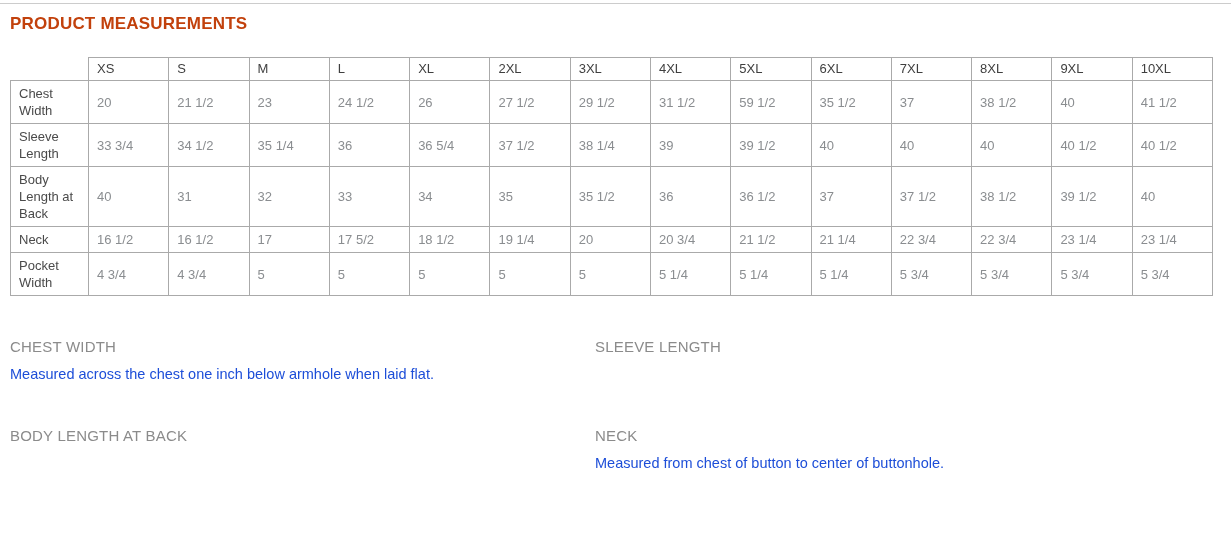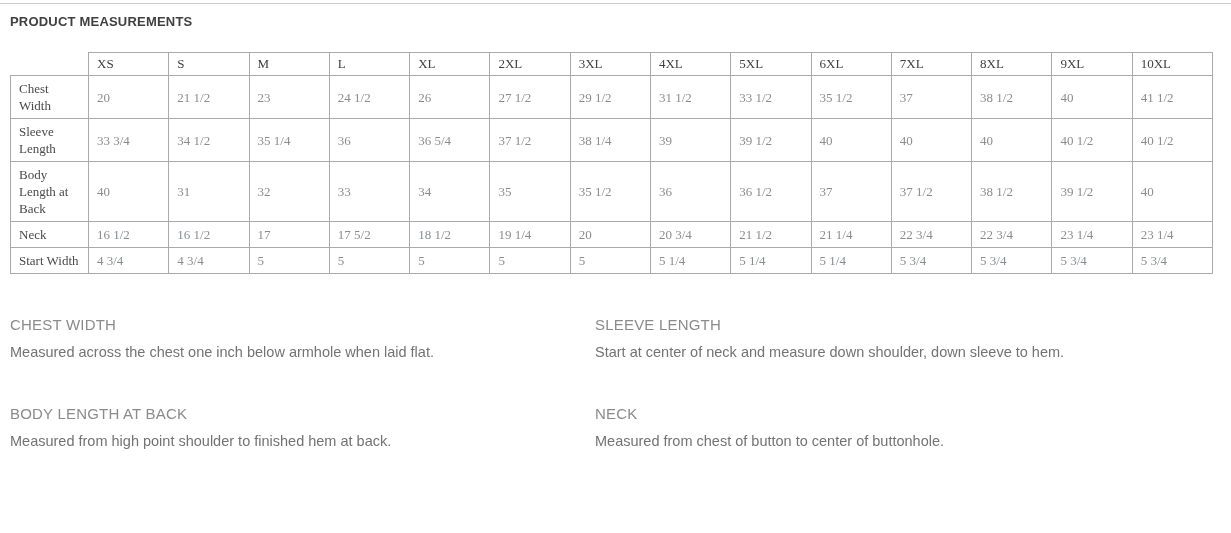--- a/index.html
+++ b/index.html
@@ -10,33 +10,32 @@
     color: #444;
   }
   .top-rule {
     border-top: 1px solid #cccccc;
     margin-top: 3px;
   }
   .page {
     padding: 0 10px;
   }
   .page-title {
-    font-size: 13px;
+    font-size: 17px;
     font-weight: bold;
-    color: #404040;
+    color: #c2410c;
     letter-spacing: 0.2px;
     margin: 10px 0 0 0;
   }
   table.size-chart {
     border-collapse: collapse;
     table-layout: fixed;
     width: 1203px;
     margin-top: 23px;
     font-size: 13px;
-    font-family: Liberation Serif, serif;
   }
   table.size-chart col.label-col { width: 78px; }
   table.size-chart th,
   table.size-chart td {
     border: 1px solid #aaaaaa;
     text-align: left;
     vertical-align: middle;
     padding: 4px 8px;
     line-height: 17px;
     font-weight: normal;
@@ -68,21 +67,21 @@
   }
   .definition h3 {
     font-size: 15px;
     font-weight: normal;
     color: #8b8b8b;
     margin: 0 0 10px 0;
     letter-spacing: 0.2px;
   }
   .definition p {
     font-size: 14.5px;
-    color: #737373;
+    color: #1d4ed8;
     margin: 0;
     line-height: 18px;
   }
 </style>
 </head>
 <body>
 
 <div class="top-rule"></div>
 
 <div class="page">
@@ -116,21 +115,21 @@
         <tr>
           <th class="row-label">Chest Width</th>
           <td>20</td>
           <td>21 1/2</td>
           <td>23</td>
           <td>24 1/2</td>
           <td>26</td>
           <td>27 1/2</td>
           <td>29 1/2</td>
           <td>31 1/2</td>
-          <td>33 1/2</td>
+          <td>59 1/2</td>
           <td>35 1/2</td>
           <td>37</td>
           <td>38 1/2</td>
           <td>40</td>
           <td>41 1/2</td>
         </tr>
         <tr>
           <th class="row-label">Sleeve Length</th>
           <td>33 3/4</td>
           <td>34 1/2</td>
@@ -175,21 +174,21 @@
           <td>20</td>
           <td>20 3/4</td>
           <td>21 1/2</td>
           <td>21 1/4</td>
           <td>22 3/4</td>
           <td>22 3/4</td>
           <td>23 1/4</td>
           <td>23 1/4</td>
         </tr>
         <tr>
-          <th class="row-label">Start Width</th>
+          <th class="row-label">Pocket Width</th>
           <td>4 3/4</td>
           <td>4 3/4</td>
           <td>5</td>
           <td>5</td>
           <td>5</td>
           <td>5</td>
           <td>5</td>
           <td>5 1/4</td>
           <td>5 1/4</td>
           <td>5 1/4</td>
@@ -201,25 +200,23 @@
       </tbody>
   </table>
 
   <div class="definitions">
     <div class="definition">
       <h3>CHEST WIDTH</h3>
       <p>Measured across the chest one inch below armhole when laid flat.</p>
     </div>
     <div class="definition">
       <h3>SLEEVE LENGTH</h3>
-      <p>Start at center of neck and measure down shoulder, down sleeve to hem.</p>
     </div>
     <div class="definition">
       <h3>BODY LENGTH AT BACK</h3>
-      <p>Measured from high point shoulder to finished hem at back.</p>
     </div>
     <div class="definition">
       <h3>NECK</h3>
       <p>Measured from chest of button to center of buttonhole.</p>
     </div>
   </div>
 
 </div>
 
 </body></html>

